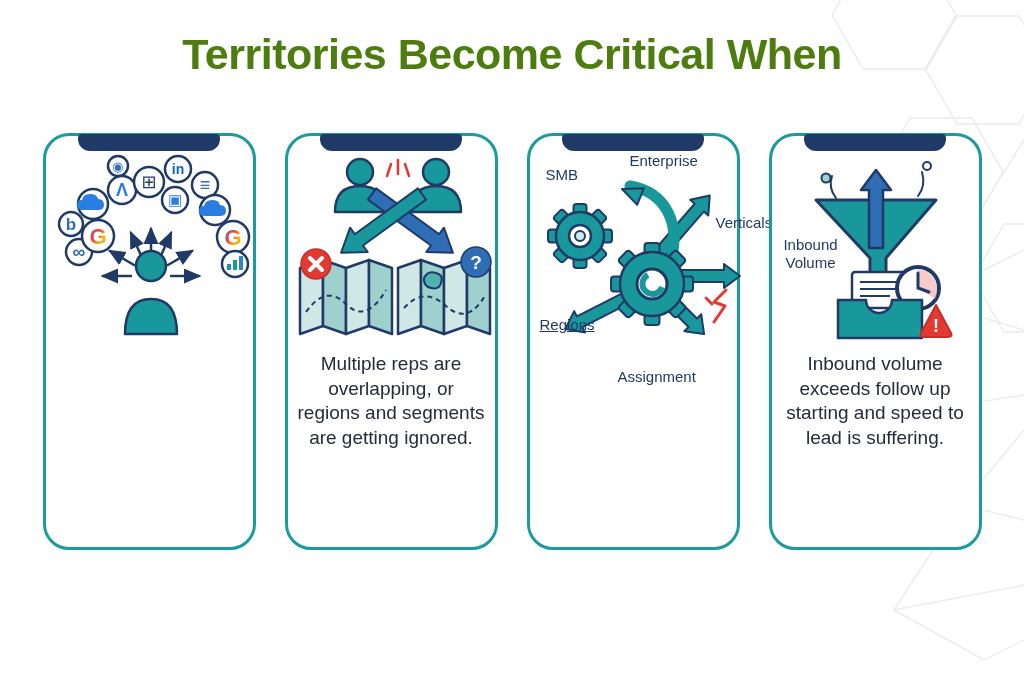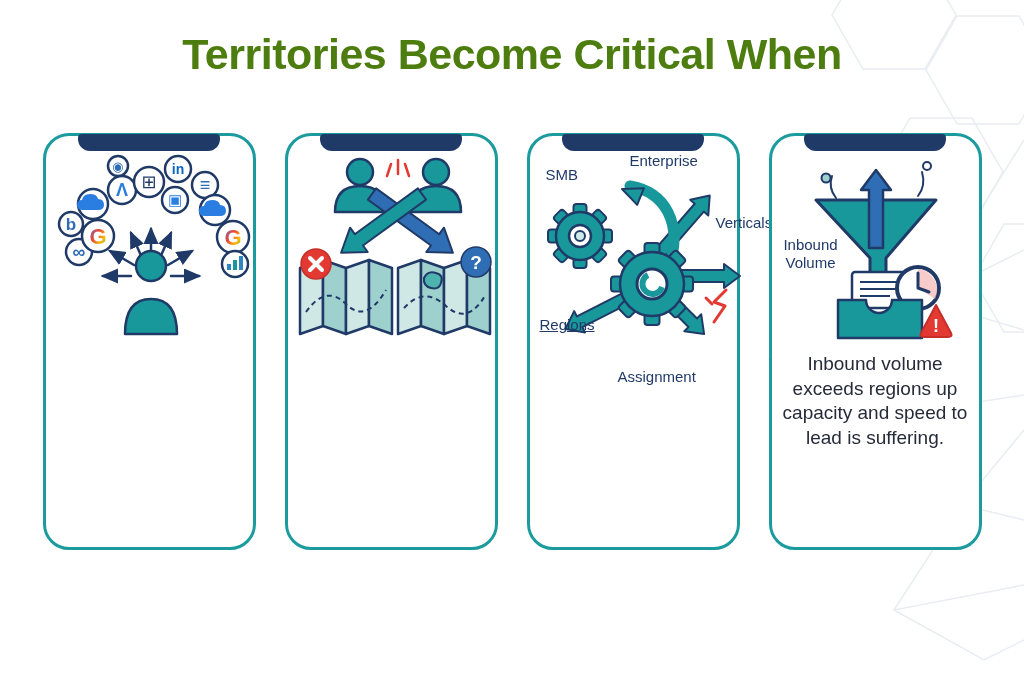--- a/index.html
+++ b/index.html
@@ -227,20 +227,21 @@
           <path d="M69,4 L92,12 L92,78 L69,70 Z" fill="#9ed1ce" stroke="#203a68" stroke-width="2.5" stroke-linejoin="round"></path>
           <path d="M6,52 Q26,30 48,50 T88,38" fill="none" stroke="#203a68" stroke-width="2" stroke-dasharray="5,4"></path>
           <path d="M26,22 q4,-8 12,-5 q8,2 5,10 q-2,7 -10,5 q-8,-2 -7,-10 z" fill="#4db3ae" stroke="#203a68" stroke-width="2"></path>
           <g>
             <circle cx="78" cy="6" r="15" fill="#2f6db5" stroke="#203a68" stroke-width="1.5"></circle>
             <text x="78" y="13" text-anchor="middle" font-size="19" font-weight="bold" fill="#ffffff" font-family="Liberation Sans, sans-serif">?</text>
           </g>
         </g>
       </svg>
     </div>
+    <p class="desc">Multiple reps are overlapping, or regions and segments are getting ignored.</p>
   </div>
 
   <div class="card">
     <div class="notch"></div>
     <div class="icon-wrap">
       <svg class="icon" width="213" height="192" viewBox="0 0 213 192">
 
         <g>
           <path d="M0,-6 L72,-6 L72,-12 L88,0 L72,12 L72,6 L0,6 Z" transform="translate(122,110) rotate(-49)" fill="#18989b" stroke="#203a68" stroke-width="2" stroke-linejoin="round"></path>
           <path d="M0,-6 L66,-6 L66,-12 L82,0 L66,12 L66,6 L0,6 Z" transform="translate(128,124)" fill="#18989b" stroke="#203a68" stroke-width="2" stroke-linejoin="round"></path>
@@ -326,16 +327,16 @@
 
         <path d="M66,148 L94,148 A13,13 0 0 0 120,148 L150,148 L150,186 L66,186 Z" fill="#18989b" stroke="#203a68" stroke-width="2.5" stroke-linejoin="round"></path>
 
         <g transform="translate(164,170)">
           <path d="M0,-17 L15,11 Q17,15 12,15 L-12,15 Q-17,15 -15,11 Z" fill="#e23a32" stroke="#c62f28" stroke-width="2" stroke-linejoin="round"></path>
           <text y="10" text-anchor="middle" font-size="18" font-weight="bold" fill="#ffffff" font-family="Liberation Sans, sans-serif">!</text>
         </g>
       </svg>
       <span class="icon-label wrap" style="left:2px; top:84px; width:74px;text-align:center;">Inbound Volume</span>
     </div>
-    <p class="desc">Inbound volume exceeds regions up capacity and speed to lead is suffering.</p>
+    <p class="desc">Inbound volume exceeds follow up starting and speed to lead is suffering.</p>
   </div>
 
 </div>
 
 </body></html>

